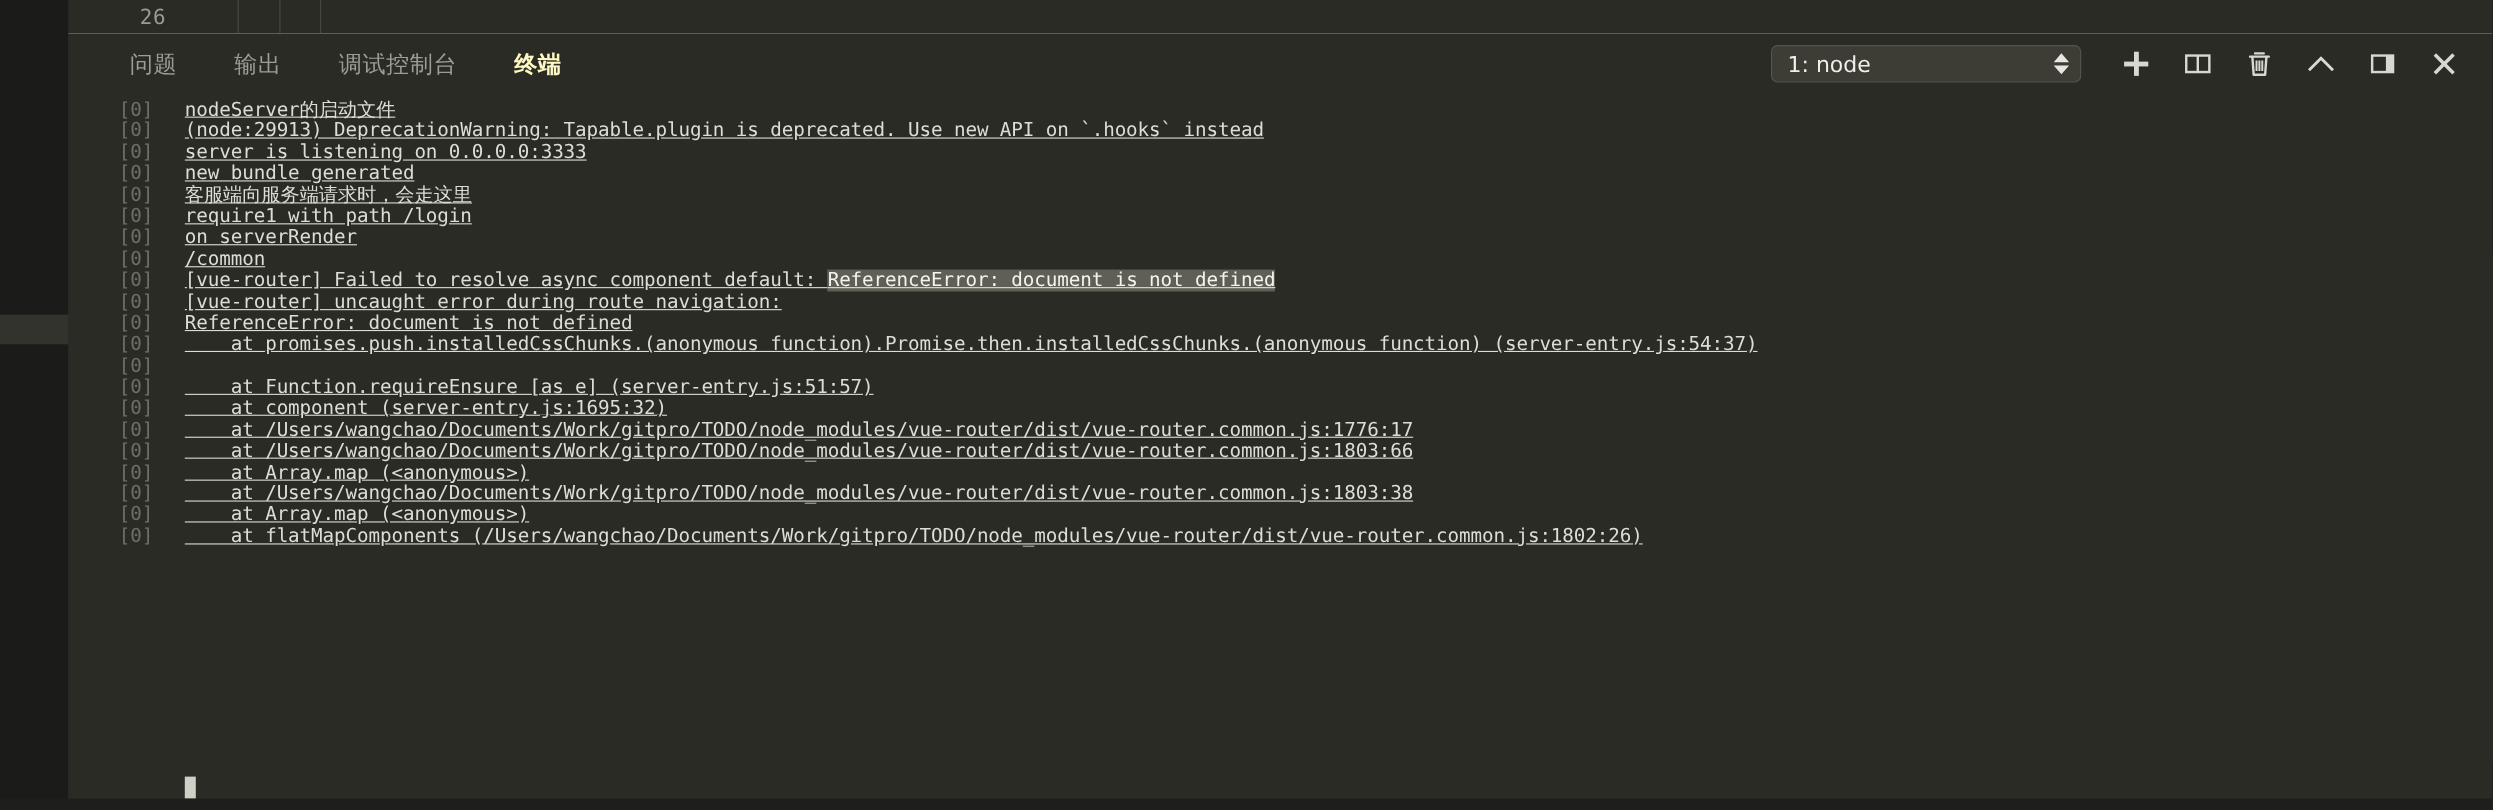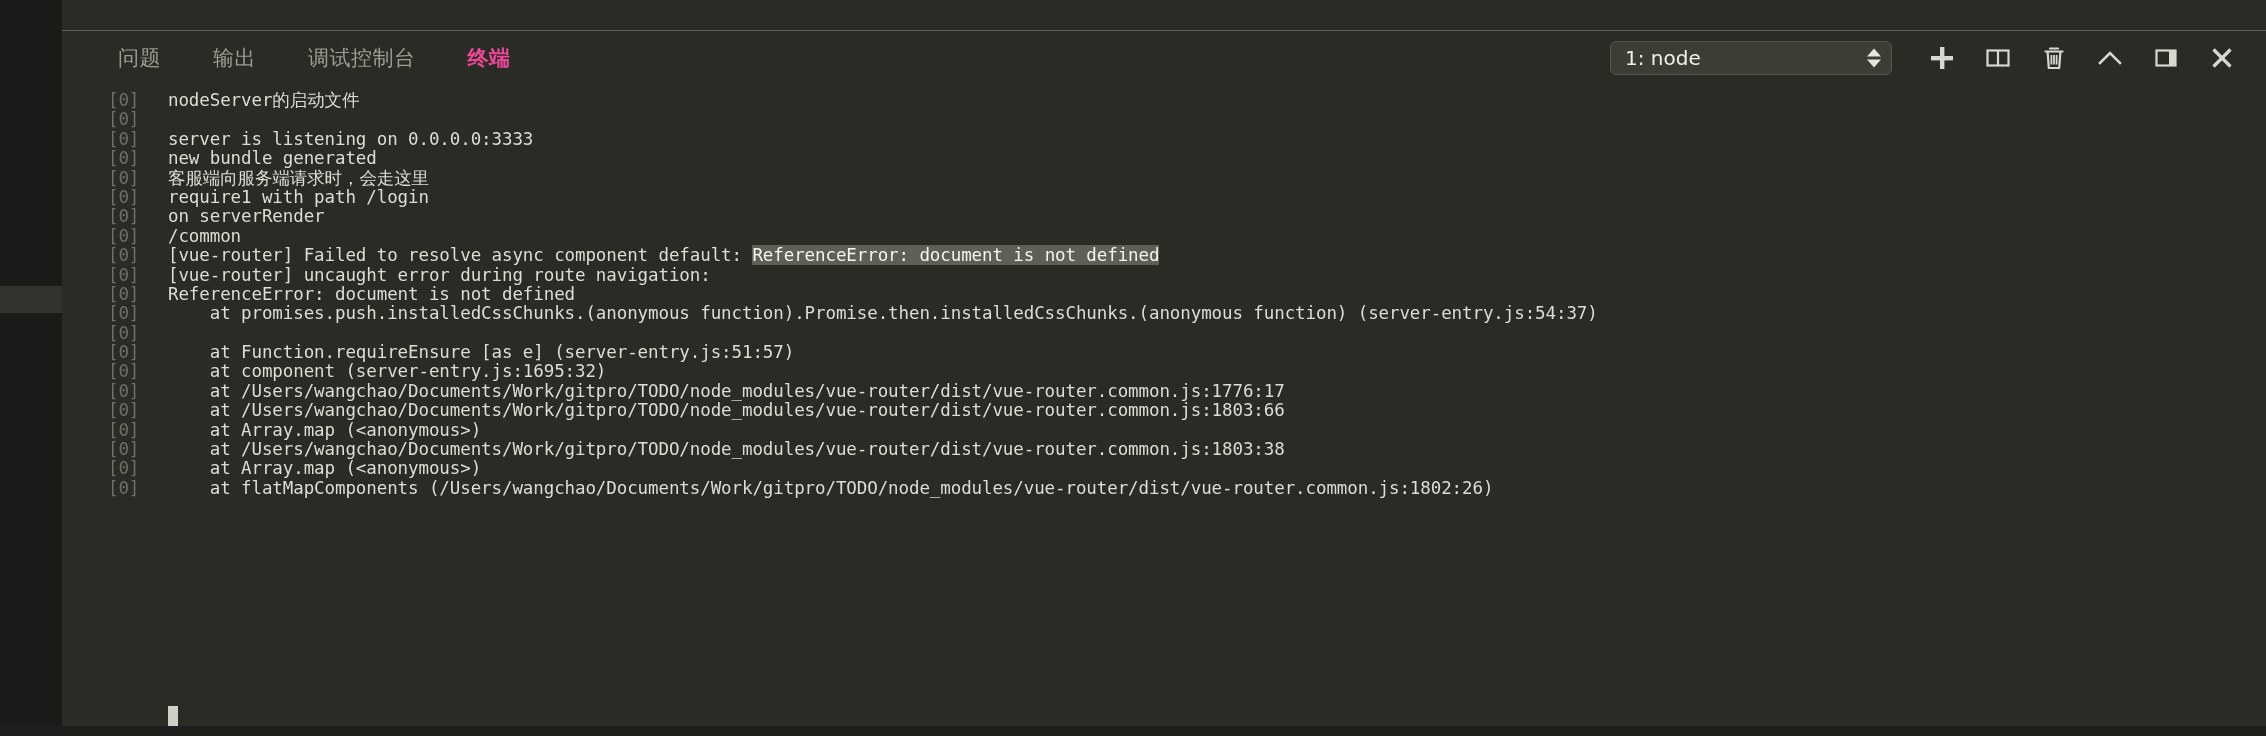--- a/index.html
+++ b/index.html
@@ -106,21 +106,21 @@
     display: flex;
     align-items: center;
     color: #9d9d92;
     font-size: 21px;
     letter-spacing: 0.5px;
     cursor: pointer;
     user-select: none;
     font-family: Liberation Serif, serif;
   }
   .panel-tab.active {
-    color: #ec4899;
+    color: #fef9c3;
     font-weight: bold;
   }
 
   .panel-actions {
     position: absolute;
     right: 16px;
     top: 0;
     height: 54px;
     display: flex;
     align-items: center;
@@ -203,20 +203,21 @@
   .term-prefix {
     color: #6f6f66;
     padding-left: 46px;
     width: 46px;
     flex: 0 0 auto;
   }
   .term-text {
     color: #ddddd4;
     padding-left: 14px;
     flex: 0 0 auto;
+    text-decoration: underline;
   }
   .term-text .sel {
     background: #5f5f56;
     color: #f4f4ee;
   }
 
   .term-cursor {
     position: absolute;
     left: 106px;
     bottom: 10px;
@@ -233,20 +234,26 @@
     width: 2266px;
     height: 10px;
     background: #1e1e1c;
   }
 </style>
 </head>
 <body>
 
 <div id="root">
 
+  <div class="editor-strip">
+    <div class="editor-gutter-num">26</div>
+    <div class="minimap-sep" style="left:216px;"></div>
+    <div class="minimap-sep" style="left:254px;"></div>
+    <div class="minimap-sep" style="left:291px;"></div>
+  </div>
   <div class="editor-bottom-rule"></div>
 
   <div class="left-rail">
     <div class="left-rail-mark"></div>
   </div>
 
   <div class="panel">
 
     <div class="panel-header">
 
@@ -331,21 +338,21 @@
             </svg>
           </span>
         </div>
 
       </div>
     </div>
 
     <div class="terminal-body">
       <div id="term-lines">
           <div class="term-line"><span class="term-prefix">[0]</span><span class="term-text">nodeServer的启动文件</span></div>
-          <div class="term-line"><span class="term-prefix">[0]</span></div>
+          <div class="term-line"><span class="term-prefix">[0]</span><span class="term-text">(node:29913) DeprecationWarning: Tapable.plugin is deprecated. Use new API on `.hooks` instead</span></div>
           <div class="term-line"><span class="term-prefix">[0]</span><span class="term-text">server is listening on 0.0.0.0:3333</span></div>
           <div class="term-line"><span class="term-prefix">[0]</span><span class="term-text">new bundle generated</span></div>
           <div class="term-line"><span class="term-prefix">[0]</span><span class="term-text">客服端向服务端请求时，会走这里</span></div>
           <div class="term-line"><span class="term-prefix">[0]</span><span class="term-text">require1 with path /login</span></div>
           <div class="term-line"><span class="term-prefix">[0]</span><span class="term-text">on serverRender</span></div>
           <div class="term-line"><span class="term-prefix">[0]</span><span class="term-text">/common</span></div>
           <div class="term-line"><span class="term-prefix">[0]</span><span class="term-text">[vue-router] Failed to resolve async component default: <span class="sel">ReferenceError: document is not defined</span></span></div>
           <div class="term-line"><span class="term-prefix">[0]</span><span class="term-text">[vue-router] uncaught error during route navigation:</span></div>
           <div class="term-line"><span class="term-prefix">[0]</span><span class="term-text">ReferenceError: document is not defined</span></div>
           <div class="term-line"><span class="term-prefix">[0]</span><span class="term-text">    at promises.push.installedCssChunks.(anonymous function).Promise.then.installedCssChunks.(anonymous function) (server-entry.js:54:37)</span></div>

